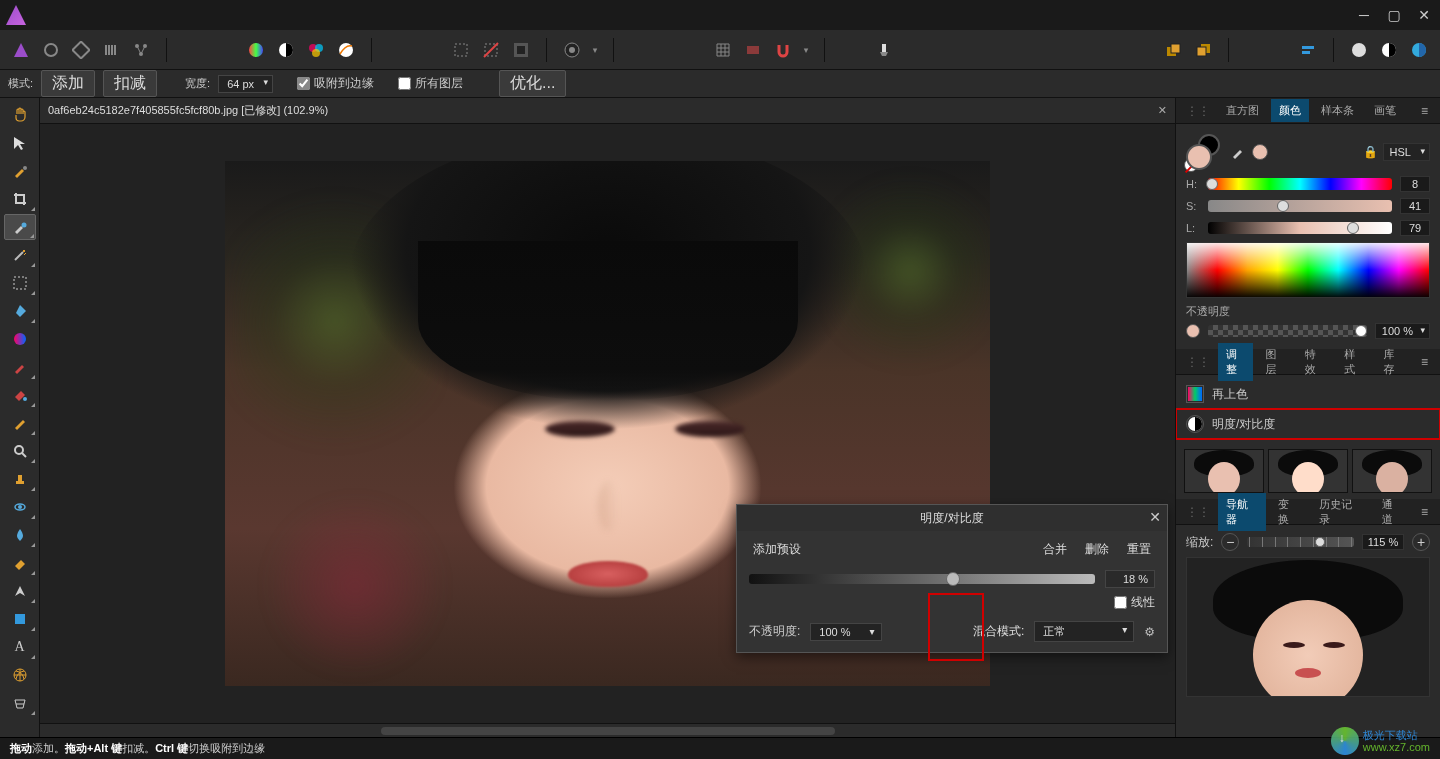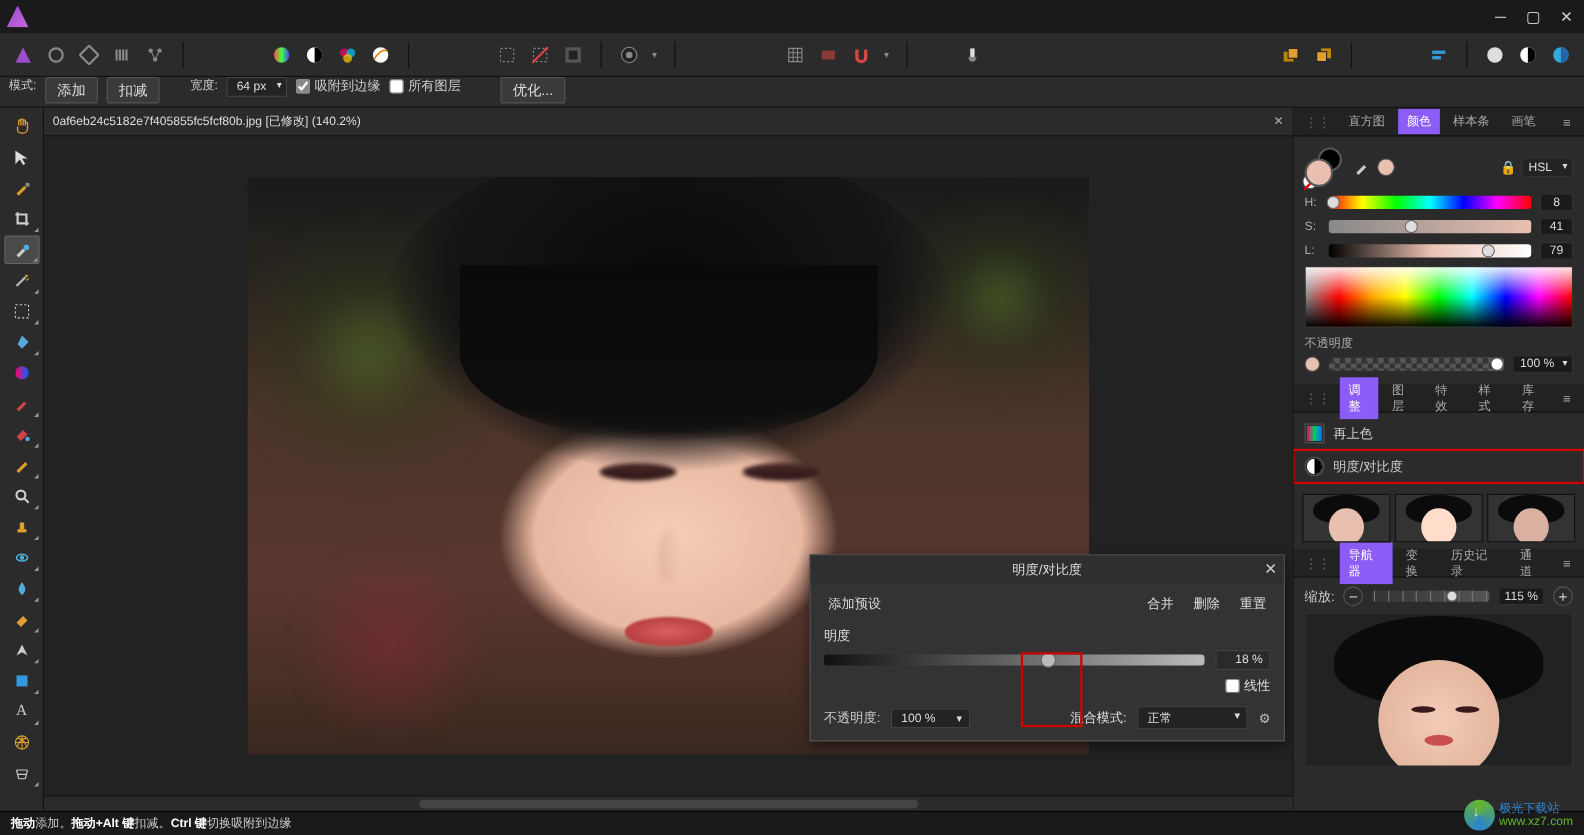--- a/index.html
+++ b/index.html
@@ -12,24 +12,24 @@
 .menu-item { padding: 6px 14px; cursor: pointer; color: #eee; }
 .window-controls { margin-left: auto; display: flex; gap: 10px; }
 .win-ctrl { width: 20px; height: 20px; display: flex; align-items: center; justify-content: center; cursor: pointer; color: #ccc; font-size: 14px; }
 
 
 .toolbar { height: 40px; background: #2b2b2b; border-bottom: 1px solid #111; display: flex; align-items: center; padding: 0 8px; gap: 4px; }
 .toolbar-sep { width: 1px; height: 24px; background: #111; margin: 0 8px; }
 .tb-btn { width: 26px; height: 26px; display: flex; align-items: center; justify-content: center; cursor: pointer; border-radius: 2px; }
 .tb-spacer { flex: 1; }
 
-.options-bar { height: 28px; background: #2b2b2b; border-bottom: 1px solid #111; display: flex; align-items: flex-start; padding: 0 8px; gap: 8px; color: #ccc; }
-.opt-btn { background: #3a3a3a; border: 1px solid #555; padding: 2px 10px; border-radius: 2px; cursor: pointer; color: #ddd; font-size: 13px; }
+.options-bar { height: 28px; background: #2b2b2b; border-bottom: 1px solid #111; display: flex; align-items: center; padding: 0 8px; gap: 8px; color: #ccc; }
+.opt-btn { background: #3a3a3a; border: 1px solid #555; padding: 2px 10px; border-radius: 2px; cursor: pointer; color: #ddd; font-size: 16px; }
 .opt-label { font-size: 11px; }
-.opt-checkbox { display: flex; align-items: center; gap: 4px; }
+.opt-checkbox { display: flex; align-items: center; gap: 4px; margin-left: 16px; }
 .opt-checkbox input { accent-color: #888; }
 .dropdown-small { background: #232323; border: 1px solid #444; padding: 2px 18px 2px 8px; color: #ddd; font-size: 11px; position: relative; }
 .dropdown-small::after { content: '▾'; position: absolute; right: 4px; top: 1px; font-size: 9px; }
 
 
 .main { display: flex; height: calc(100% - 30px - 40px - 28px - 22px); }
 .tools-col { width: 40px; background: #2b2b2b; border-right: 1px solid #111; display: flex; flex-direction: column; align-items: center; padding-top: 4px; gap: 2px; }
 .tool { width: 32px; height: 26px; display: flex; align-items: center; justify-content: center; cursor: pointer; border-radius: 2px; position: relative; }
 .tool.active { background: #4a4a4a; border: 1px solid #666; }
 .tool .sub { position: absolute; right: 1px; bottom: 1px; width: 0; height: 0; border-left: 4px solid transparent; border-bottom: 4px solid #999; }
@@ -53,21 +53,21 @@
 .eye.l { left: 320px; }
 .eye.r { left: 450px; }
 .nose { position: absolute; top: 320px; left: 50%; transform: translateX(-50%); width: 20px; height: 50px; background: linear-gradient(90deg, rgba(180,130,100,0.25), transparent); border-radius: 50%; filter: blur(3px); }
 .lips { position: absolute; top: 400px; left: 50%; transform: translateX(-50%); width: 80px; height: 26px; background: radial-gradient(ellipse, #d86060 0%, #b84040 70%, #903030 100%); border-radius: 50% 50% 45% 45%; filter: blur(1px); }
 .scrollbar-h { height: 14px; background: #2b2b2b; border-top: 1px solid #111; position: relative; }
 .scrollbar-h .thumb { position: absolute; left: 30%; width: 40%; height: 8px; top: 3px; background: #444; border-radius: 4px; }
 
 .right-panels { width: 265px; background: #2b2b2b; border-left: 1px solid #111; display: flex; flex-direction: column; overflow: hidden; }
 .panel-tabs { height: 26px; background: #222; display: flex; align-items: center; padding: 0 6px; gap: 4px; border-bottom: 1px solid #111; }
 .panel-tab { padding: 4px 8px; color: #aaa; cursor: pointer; font-size: 11px; }
-.panel-tab.active { color: #fff; background: #8b5cf6; }
+.panel-tab.active { color: #fff; background: #0c4a6e; }
 .panel-tab-menu { margin-left: auto; color: #aaa; cursor: pointer; padding: 0 6px; }
 
 .color-panel { padding: 10px; }
 .color-row { display: flex; align-items: center; gap: 8px; margin-bottom: 6px; }
 .swatch-pair { position: relative; width: 36px; height: 36px; }
 .swatch-fg { position: absolute; width: 26px; height: 26px; border-radius: 50%; background: #e9c0b0; border: 2px solid #555; top: 10px; left: 0; z-index: 2; }
 .swatch-bg { position: absolute; width: 22px; height: 22px; border-radius: 50%; background: #000; border: 2px solid #555; top: 0; left: 12px; }
 .swatch-none { position: absolute; width: 14px; height: 14px; border-radius: 50%; background: #fff; border: 1px solid #555; bottom: -2px; left: -2px; }
 .swatch-none::after { content: ''; position: absolute; width: 18px; height: 2px; background: #d00; transform: rotate(-45deg); top: 6px; left: -2px; }
 .eyedrop-sample { display: flex; align-items: center; gap: 6px; }
@@ -504,21 +504,21 @@
     <div class="tool">
         <svg width="16" height="16">
           <path d="M3 5 h10 M4 9 h8 M5 13 h6 M3 5 L5 13 M13 5 L11 13" stroke="#ccc" fill="none"></path>
         </svg>
         <span class="sub"></span>
       </div>
   </div>
 
   <div class="canvas-area">
     <div class="doc-tab-bar">
-      <span>0af6eb24c5182e7f405855fc5fcf80b.jpg [已修改] (140.2%)</span>
+      <span>0af6eb24c5182e7f405855fc5fcf80b.jpg [已修改] (102.9%)</span>
       <span class="close">✕</span>
     </div>
     <div class="canvas">
       <div class="photo">
         <div class="photo-bg"></div>
         <div class="plant-blur p1"></div>
         <div class="plant-blur p2"></div>
         <div class="plant-blur p3"></div>
         <div class="hair"></div>
         <div class="bangs"></div>
@@ -535,21 +535,20 @@
         </div>
         <div class="dialog-body" style="position:relative">
           <div class="dialog-row1">
             <span class="dialog-text-btn">添加预设</span>
             <span class="spacer"></span>
             <span class="dialog-text-btn">合并</span>
             <span class="dialog-text-btn">删除</span>
             <span class="dialog-text-btn">重置</span>
           </div>
           <div class="slider-group">
-            <div class="slider-label">明度</div>
           </div>
           <div class="slider-group">
             <div class="slider-row">
               <div class="slider-track">
                 <div class="slider-knob" style="left:59%"></div>
               </div>
               <div class="slider-val">18 %</div>
             </div>
           </div>
           <div class="red-box"></div>

